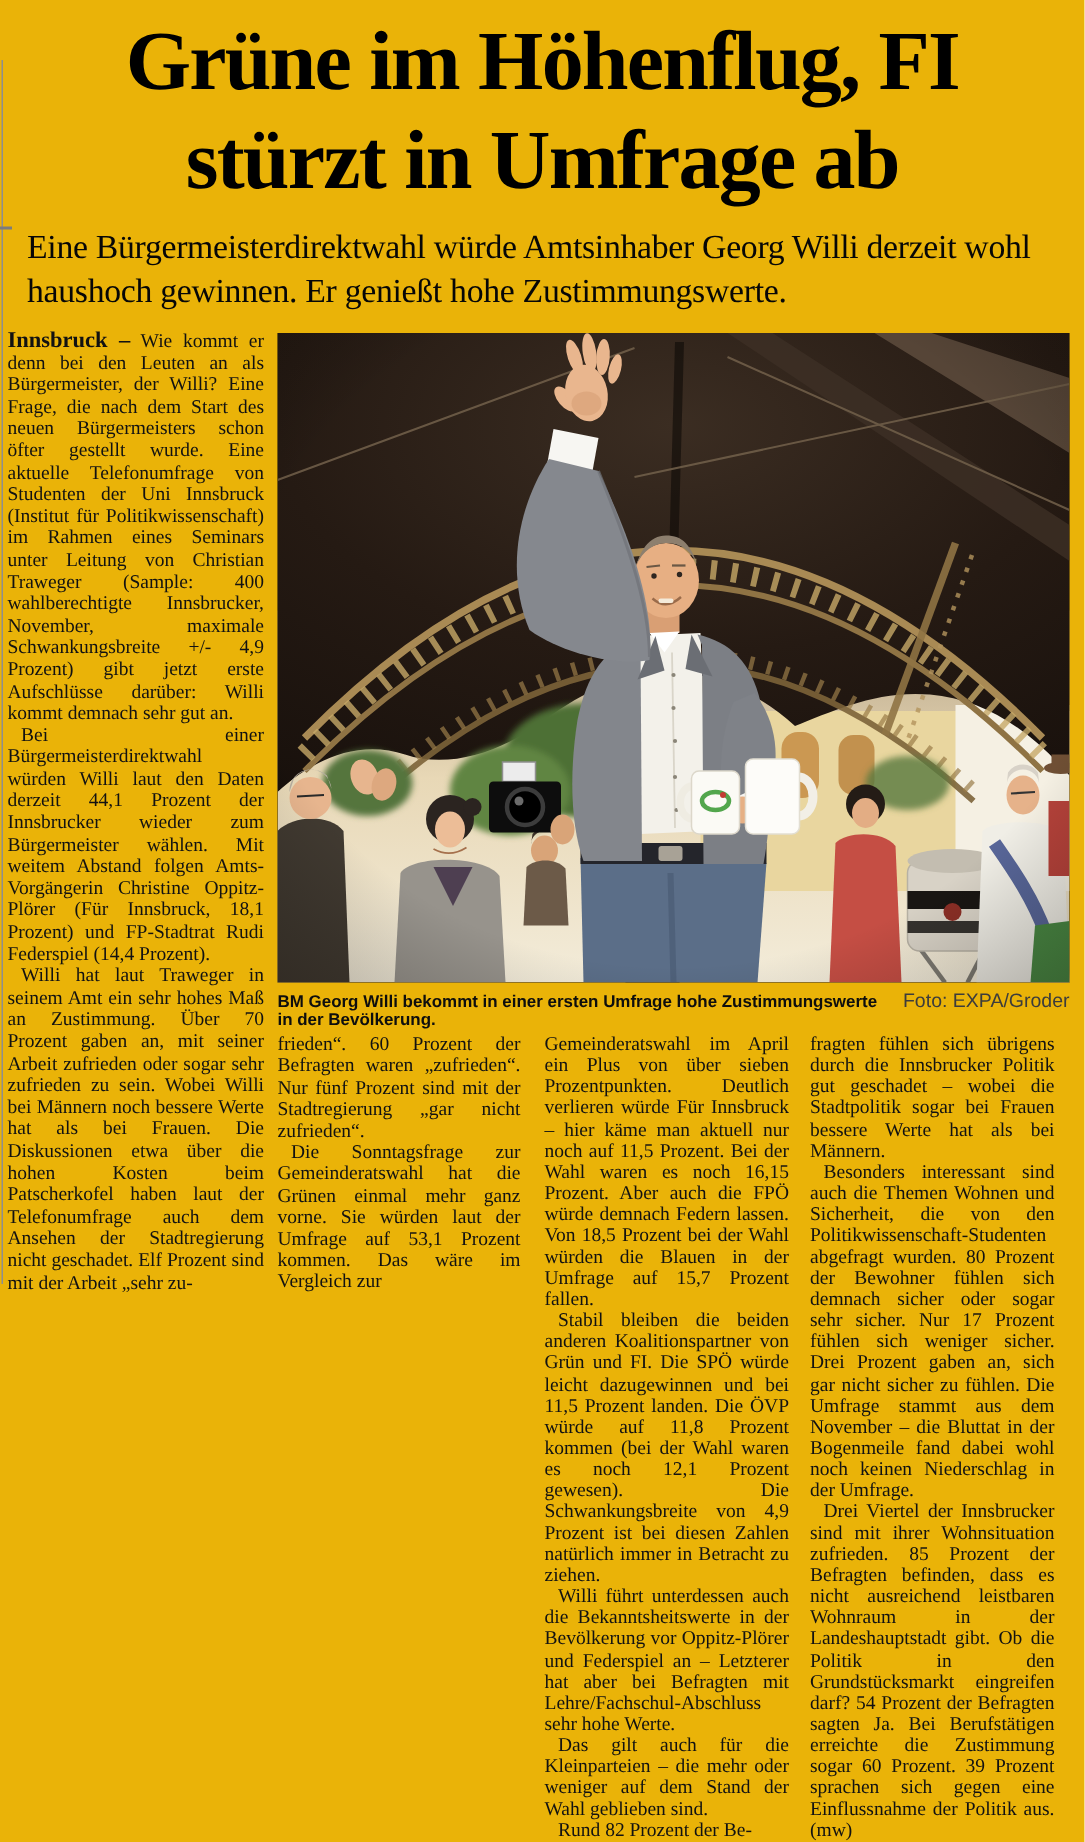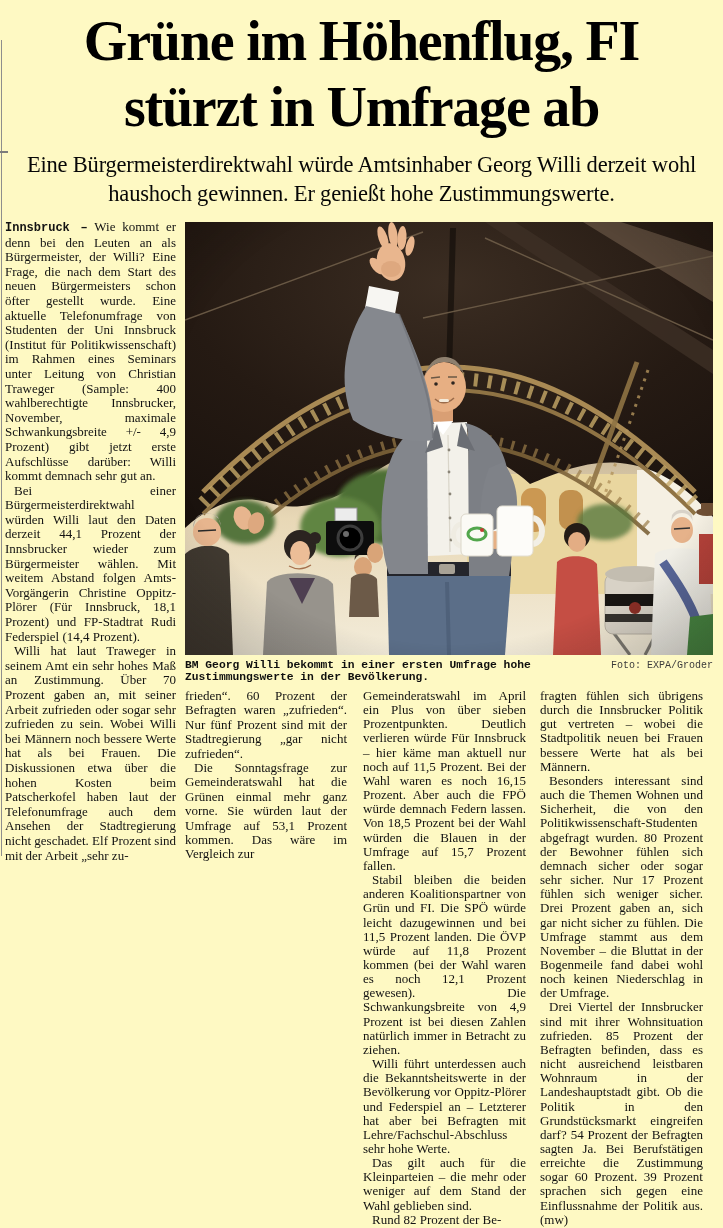--- a/index.html
+++ b/index.html
@@ -1,60 +1,60 @@
 <!DOCTYPE html>
 <html lang="de"><head>
 <meta charset="utf-8">
 <style>
   html,body { margin:0; padding:0; background:#ffffff; }
   .page {
     position:relative; width:723px; height:1228px; margin:0 auto;
-    background:#fef9c3; overflow:hidden;
+    background:#eab308; overflow:hidden;
     font-family:"Liberation Serif", serif; color:#151515;
   }
   .left-rule { position:absolute; left:1px; top:40px; width:1px; height:816px; background:#8e8e8e; }
   .left-tick { position:absolute; left:0; top:151px; width:8px; height:2px; background:#7c7c7c; }
 
   .headline {
     position:absolute; top:8px; left:12px; width:699px; margin:0;
     text-align:center; font-weight:700; font-size:56px; line-height:66px;
     letter-spacing:-1.2px; color:#000;
   }
   .deck {
     position:absolute; top:150px; left:18px; width:687px; margin:0;
-    text-align:center; font-weight:400; font-size:22.5px; line-height:29px;
+    text-align:left; font-weight:400; font-size:22.5px; line-height:29px;
     letter-spacing:-0.2px; color:#070707;
   }
 
   .col {
     position:absolute; text-align:justify; hyphens:auto; -webkit-hyphens:auto;
     font-size:13px; color:#121212;
   }
   .colA { left:5px;  top:220px; width:171px; line-height:14.6px; }
   .colB { left:185px; top:689px; width:162px; line-height:14.4px; }
   .colC { left:363px; top:689px; width:163px; line-height:14.15px; }
   .colD { left:540px; top:689px; width:163px; line-height:14.15px; }
   .para { margin:0; }
   .indent { text-indent:9px; }
-  .lead { font-family:Liberation Mono, monospace; font-weight:700; font-size:12px; }
+  .lead { font-family:Liberation Serif, serif; font-weight:700; font-size:15px; }
   .byline { }
 
   .photo {
     position:absolute; left:185px; top:222px; width:528px; height:433px; margin:0;
     background:#1a120d; overflow:hidden;
   }
   .photo svg { display:block; }
 
   .caption-row {
     position:absolute; left:185px; top:659px; width:528px;
     display:flex; justify-content:flex-end; align-items:baseline;
-    font-family:Liberation Mono, monospace;
+    font-family:Liberation Sans, sans-serif;
   }
   .caption { font-weight:700; font-size:11.3px; color:#0e0e0e; }
-  .credit  { font-size:10px; color:#3c3c3c; white-space:nowrap; padding-left:8px; }
+  .credit  { font-size:13px; color:#3c3c3c; white-space:nowrap; padding-left:8px; }
 </style>
 </head>
 <body>
 
 <div class="page">
   <div class="left-rule"></div>
   <div class="left-tick"></div>
 
   <h1 class="headline">Grüne im Höhenflug, FI stürzt in Umfrage ab</h1>
   <p class="deck">Eine Bürgermeisterdirektwahl würde Amtsinhaber Georg Willi derzeit wohl haushoch gewinnen. Er genießt hohe Zustimmungswerte.</p>
@@ -253,17 +253,17 @@
 
   <div class="col colC">
     <p class="para">Gemeinderatswahl im April ein Plus von über sieben Prozentpunkten. Deutlich verlieren würde Für Innsbruck – hier käme man aktuell nur noch auf 11,5 Prozent. Bei der Wahl waren es noch 16,15 Prozent. Aber auch die FPÖ würde demnach Federn lassen. Von 18,5 Prozent bei der Wahl würden die Blauen in der Umfrage auf 15,7 Prozent fallen.</p>
     <p class="para indent">Stabil bleiben die beiden anderen Koalitionspartner von Grün und FI. Die SPÖ würde leicht dazugewinnen und bei 11,5 Prozent landen. Die ÖVP würde auf 11,8 Prozent kommen (bei der Wahl waren es noch 12,1 Prozent gewesen). Die Schwankungsbreite von 4,9 Prozent ist bei diesen Zahlen natürlich immer in Betracht zu ziehen.</p>
     <p class="para indent">Willi führt unterdessen auch die Bekanntsheitswerte in der Bevölkerung vor Oppitz-Plörer und Federspiel an – Letzterer hat aber bei Befragten mit Lehre/Fachschul-Abschluss sehr hohe Werte.</p>
     <p class="para indent">Das gilt auch für die Kleinparteien – die mehr oder weniger auf dem Stand der Wahl geblieben sind.</p>
     <p class="para indent">Rund 82 Prozent der Be-</p>
   </div>
 
   <div class="col colD">
-    <p class="para">fragten fühlen sich übrigens durch die Innsbrucker Politik gut vertreten – wobei die Stadtpolitik neuen bei Frauen bessere Werte hat als bei Männern.</p>
+    <p class="para">fragten fühlen sich übrigens durch die Innsbrucker Politik gut geschadet – wobei die Stadtpolitik sogar bei Frauen bessere Werte hat als bei Männern.</p>
     <p class="para indent">Besonders interessant sind auch die Themen Wohnen und Sicherheit, die von den Politikwissenschaft-Studenten abgefragt wurden. 80 Prozent der Bewohner fühlen sich demnach sicher oder sogar sehr sicher. Nur 17 Prozent fühlen sich weniger sicher. Drei Prozent gaben an, sich gar nicht sicher zu fühlen. Die Umfrage stammt aus dem November – die Bluttat in der Bogenmeile fand dabei wohl noch keinen Niederschlag in der Umfrage.</p>
     <p class="para indent"><span>Drei Viertel der Innsbrucker sind mit ihrer Wohnsituation zufrieden. 85 Prozent der Befragten befinden, dass es nicht ausreichend leistbaren Wohnraum in der Landeshauptstadt gibt. Ob die Politik in den Grundstücksmarkt eingreifen darf? 54 Prozent der Befragten sagten Ja. Bei Berufstätigen erreichte die Zustimmung sogar 60 Prozent. 39 Prozent sprachen sich gegen eine Einflussnahme der Politik aus.</span> <span class="byline">(mw)</span></p>
   </div>
 </div>
 
 </body></html>

